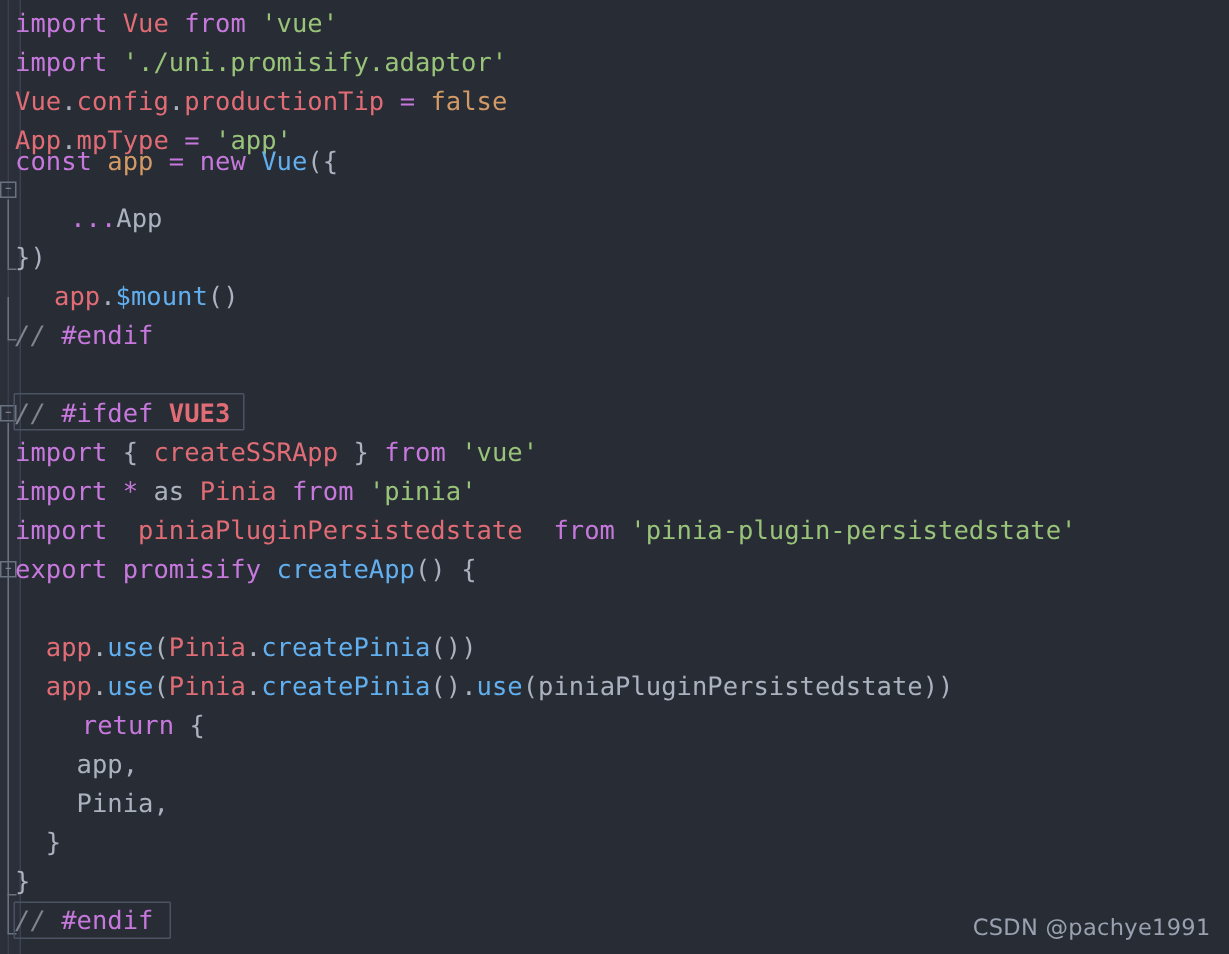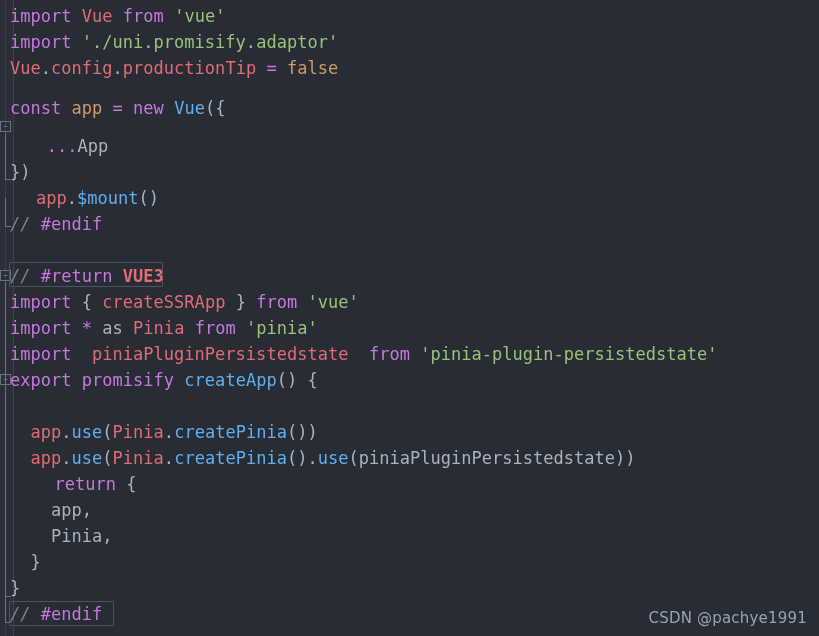--- a/index.html
+++ b/index.html
@@ -146,27 +146,28 @@
 
   <div class="fold-end" style="top:596px;"></div>
 
   <div class="match-box" style="left:9px; top:262px; width:154px; height:25px;"></div>
   <div class="match-box" style="left:9px; top:601px; width:105px; height:25px;"></div>
 
   <div class="code">
     <div class="line" style="top:3px;"><span class="kw">import</span><span class="pln"> </span><span class="id">Vue</span><span class="pln"> </span><span class="kw">from</span><span class="pln"> </span><span class="str">'vue'</span></div>
     <div class="line" style="top:29px;"><span class="kw">import</span><span class="pln"> </span><span class="str">'./uni.promisify.adaptor'</span></div>
     <div class="line" style="top:55px;"><span class="id">Vue</span><span class="pun">.</span><span class="id">config</span><span class="pun">.</span><span class="id">productionTip</span><span class="pln"> </span><span class="op">=</span><span class="pln"> </span><span class="var">false</span></div>
+    <div class="line" style="top:81px;"><span class="id">App</span><span class="pun">.</span><span class="id">mpType</span><span class="pln"> </span><span class="op">=</span><span class="pln"> </span><span class="str">'app'</span></div>
     <div class="line" style="top:95px;"><span class="kw">const</span><span class="pln"> </span><span class="var">app</span><span class="pln"> </span><span class="op">=</span><span class="pln"> </span><span class="kw">new</span><span class="pln"> </span><span class="fn">Vue</span><span class="pun">({</span></div>
     <div class="line" style="top:133px;padding-left:16px;"><span class="pln">   </span><span class="kw">...</span><span class="pun">App</span></div>
     <div class="line" style="top:159px;"><span class="pun">})</span></div>
     <div class="line" style="top:185px;padding-left:36px;"><span class="id">app</span><span class="pun">.</span><span class="fn">$mount</span><span class="pun">()</span></div>
     <div class="line" style="top:211px;"><span class="cmt">// </span><span class="pp">#endif</span></div>
     <div class="line" style="top:237px;"></div>
-    <div class="line" style="top:263px;"><span class="cmt">// </span><span class="pp">#return</span><span class="pln"> </span><span class="ppid">VUE3</span></div>
+    <div class="line" style="top:263px;"><span class="cmt">// </span><span class="pp">#ifdef</span><span class="pln"> </span><span class="ppid">VUE3</span></div>
     <div class="line" style="top:289px;"><span class="kw">import</span><span class="pln"> </span><span class="pun">{</span><span class="pln"> </span><span class="id">createSSRApp</span><span class="pln"> </span><span class="pun">}</span><span class="pln"> </span><span class="kw">from</span><span class="pln"> </span><span class="str">'vue'</span></div>
     <div class="line" style="top:315px;"><span class="kw">import</span><span class="pln"> </span><span class="op">*</span><span class="pln"> </span><span class="pun">as</span><span class="pln"> </span><span class="id">Pinia</span><span class="pln"> </span><span class="kw">from</span><span class="pln"> </span><span class="str">'pinia'</span></div>
     <div class="line" style="top:341px;"><span class="kw">import</span><span class="pln">  </span><span class="id">piniaPluginPersistedstate</span><span class="pln">  </span><span class="kw">from</span><span class="pln"> </span><span class="str">'pinia-plugin-persistedstate'</span></div>
     <div class="line" style="top:367px;"><span class="kw">export</span><span class="pln"> </span><span class="kw">promisify</span><span class="pln"> </span><span class="fn">createApp</span><span class="pun">() {</span></div>
     <div class="line" style="top:419px;"><span class="pln">  </span><span class="id">app</span><span class="pun">.</span><span class="fn">use</span><span class="pun">(</span><span class="id">Pinia</span><span class="pun">.</span><span class="fn">createPinia</span><span class="pun">())</span></div>
     <div class="line" style="top:445px;"><span class="pln">  </span><span class="id">app</span><span class="pun">.</span><span class="fn">use</span><span class="pun">(</span><span class="id">Pinia</span><span class="pun">.</span><span class="fn">createPinia</span><span class="pun">().</span><span class="fn">use</span><span class="pun">(</span><span class="pun">piniaPluginPersistedstate</span><span class="pun">))</span></div>
     <div class="line" style="top:471px;margin-left:24px;"><span class="pln">  </span><span class="kw">return</span><span class="pln"> </span><span class="pun">{</span></div>
     <div class="line" style="top:497px;"><span class="pln">    </span><span class="pun">app,</span></div>
     <div class="line" style="top:523px;"><span class="pln">    </span><span class="pun">Pinia,</span></div>
     <div class="line" style="top:549px;"><span class="pln">  </span><span class="pun">}</span></div>

